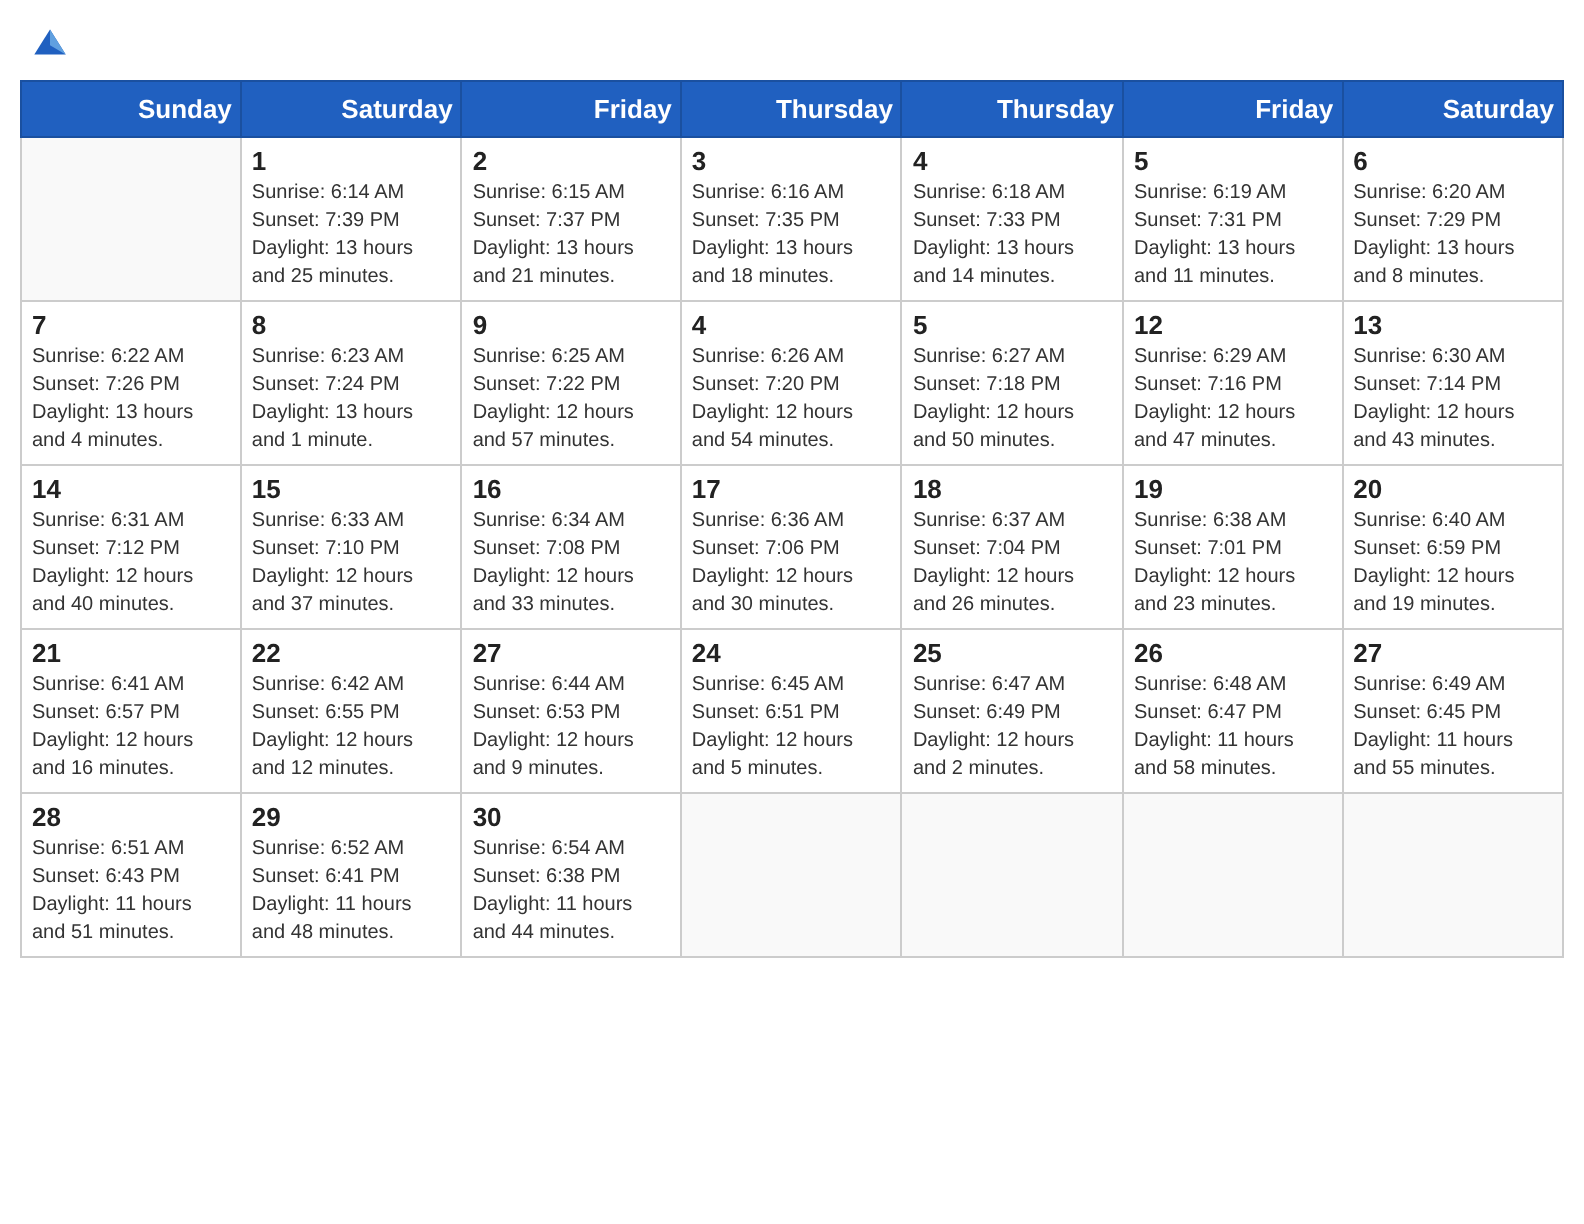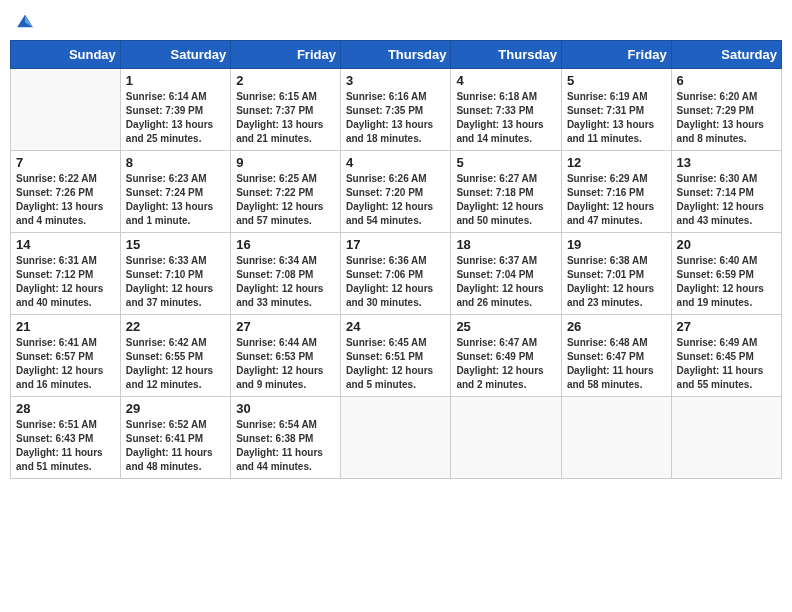--- a/index.html
+++ b/index.html
@@ -78,21 +78,20 @@
       font-size: 13px;
       font-weight: bold;
       color: #222;
       display: block;
       margin-bottom: 2px;
     }
     .cell-info {
       font-size: 10px;
       color: #333;
       line-height: 1.4;
-      font-weight: bold;
     }
   </style>
 </head>
 <body>
 
 <div class="header">
   <div class="logo">
     <svg class="logo-arrow" viewBox="0 0 28 28" xmlns="http://www.w3.org/2000/svg">
       <polygon points="4,22 14,6 24,22" fill="#2060c0"></polygon>
       <polygon points="14,6 24,22 14,16" fill="#60a0e0"></polygon>

